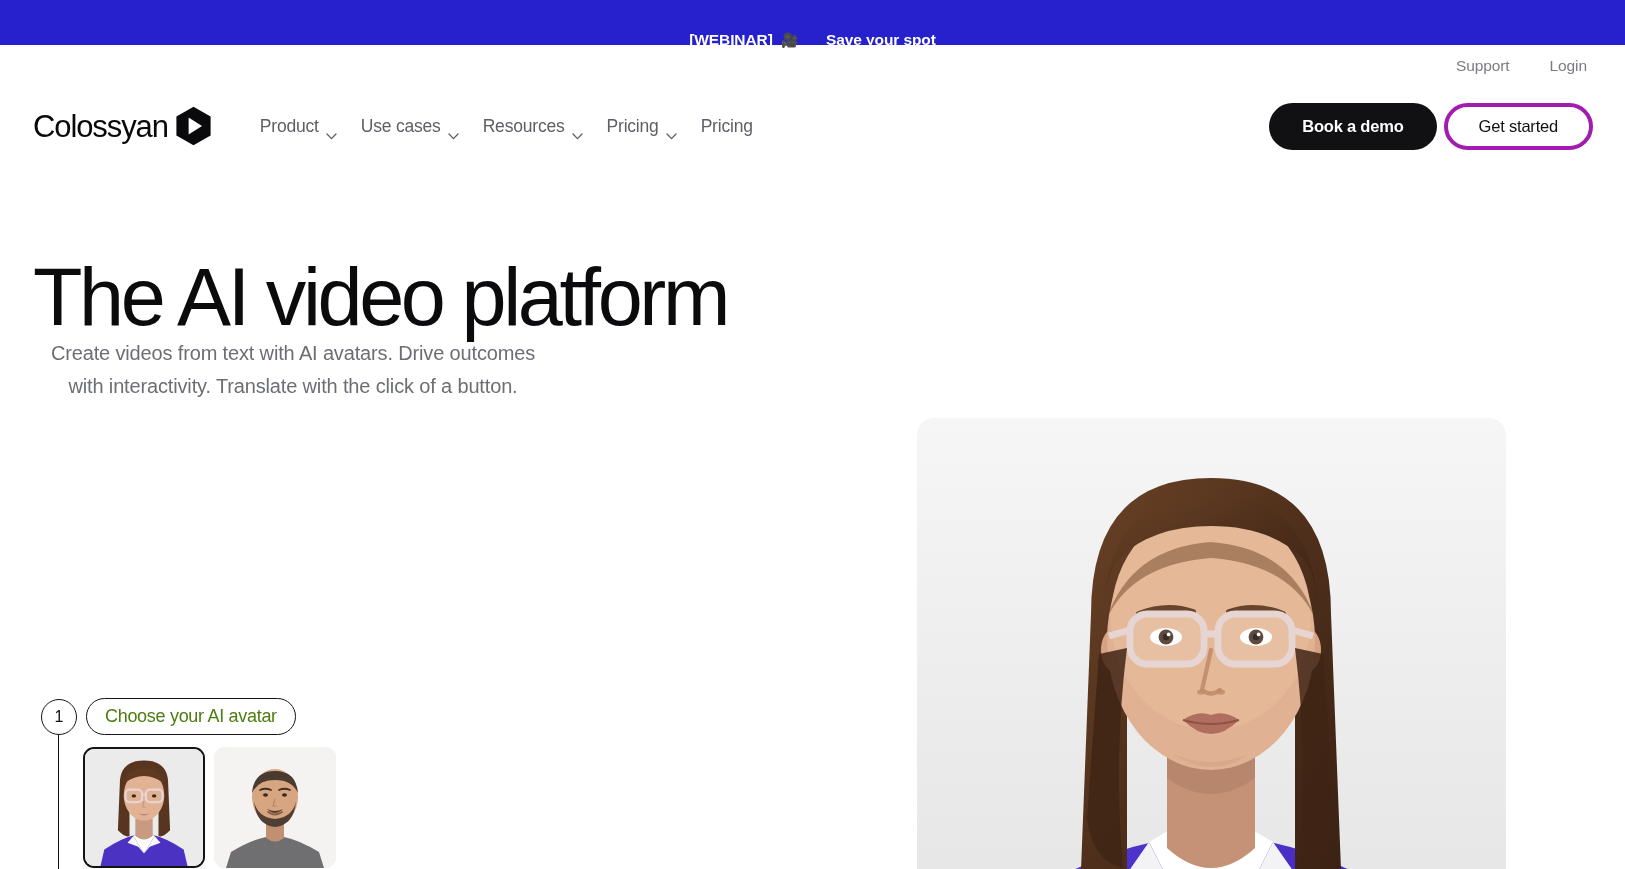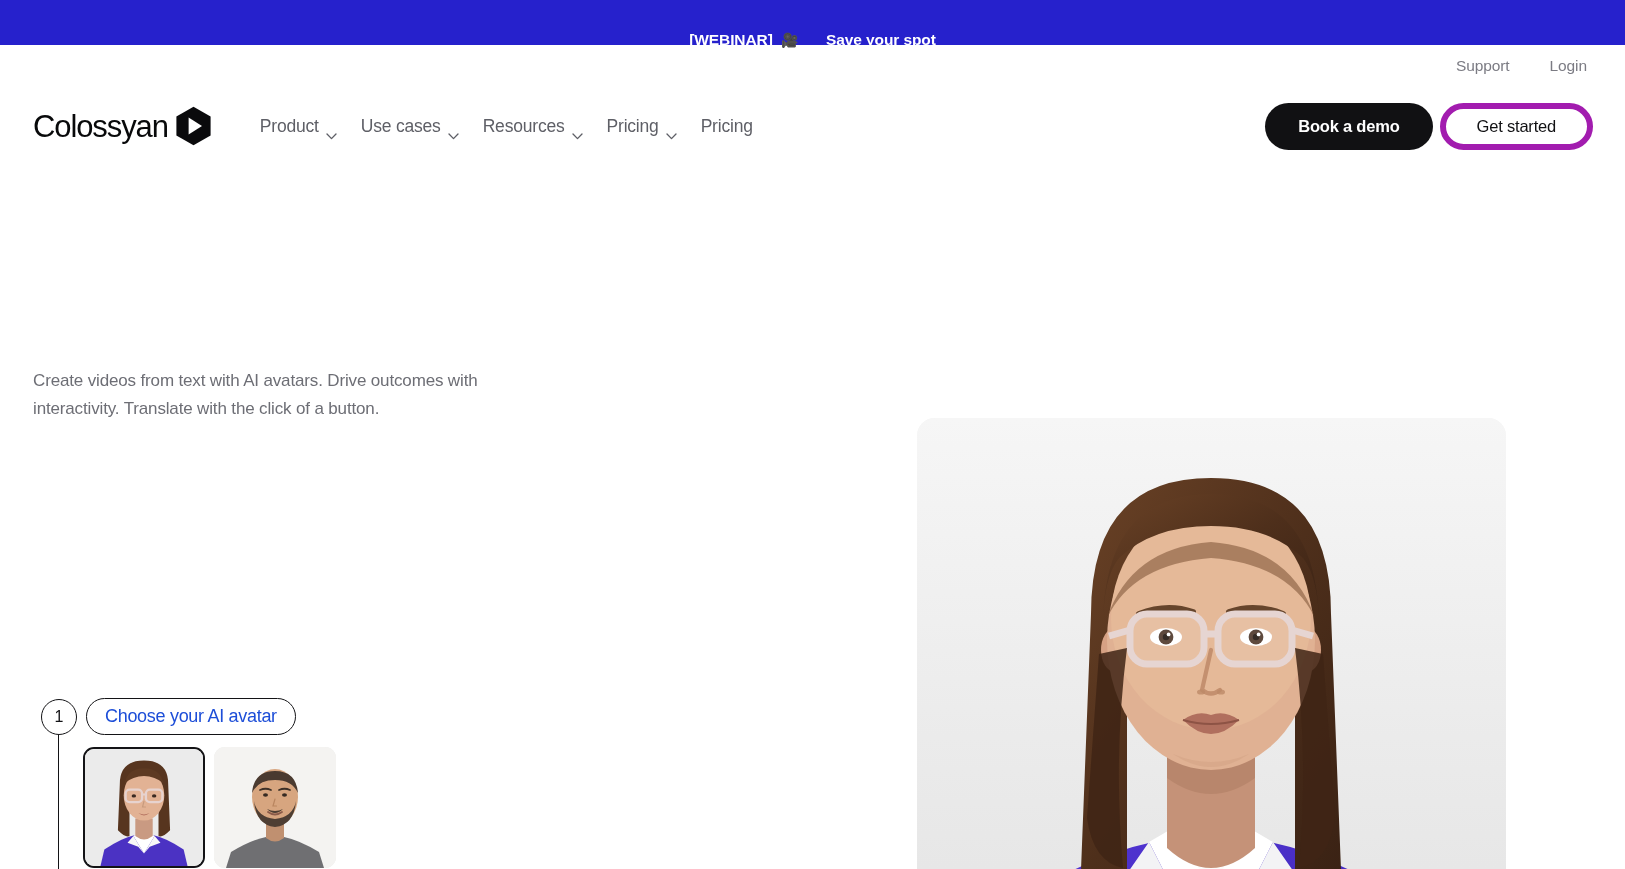--- a/index.html
+++ b/index.html
@@ -118,21 +118,21 @@
     color: #ffffff;
     height: 47px;
     padding: 0 33px;
     font-weight: 700;
   }
   .btn-outline {
     background: #ffffff;
     color: #111113;
     height: 47px;
     padding: 0 31px;
-    border: 6px solid #a21caf;
+    border: 4px solid #a21caf;
   }
 
   
   .hero {
     position: relative;
     padding: 0 33px;
     height: 704px;
   }
   .hero-copy {
     position: absolute;
@@ -141,26 +141,26 @@
     width: 800px;
   }
   .hero-title {
     font-size: 81px;
     line-height: 0.96;
     letter-spacing: -3.4px;
     color: #0b0b0d;
     font-weight: 400;
   }
   .hero-sub {
-    margin-top: 30px;
-    font-size: 17px;
+    font-size: 20px;
     line-height: 1.64;
     color: #6d6e75;
     letter-spacing: -0.15px;
     max-width: 520px;
+    text-align: center;
   }
 
   
   .steps {
     position: absolute;
     left: 41px;
     top: 533px;
     width: 560px;
   }
   .step-rail {
@@ -193,21 +193,21 @@
   }
   .pill {
     border: 1px solid #131316;
     border-radius: 999px;
     background: #ffffff;
     height: 37px;
     display: inline-flex;
     align-items: center;
     padding: 0 18px;
     font-size: 18px;
-    color: #1d4ed8;
+    color: #4d7c0f;
     letter-spacing: -0.3px;
   }
   .avatar-row {
     display: flex;
     gap: 9px;
     margin: 12px 0 0 42px;
     position: relative;
     z-index: 2;
   }
   .avatar-card {
@@ -303,21 +303,21 @@
   <div class="nav-actions">
     <a class="btn btn-dark" href="#">Book a demo</a>
     <a class="btn btn-outline" href="#">Get started</a>
   </div>
 </nav>
 
 <section class="hero">
 
   <div class="hero-copy">
     <h1 class="hero-title">
-      <br>
+      <span>The AI video platform</span><br>
     </h1>
     <p class="hero-sub">Create videos from text with AI avatars. Drive outcomes with interactivity. Translate with the click of a button.</p>
   </div>
 
   <div class="steps">
     <div class="step-rail"></div>
 
     <div class="step-row">
       <div class="step-num">1</div>
       <div class="pill">Choose your AI avatar</div>

